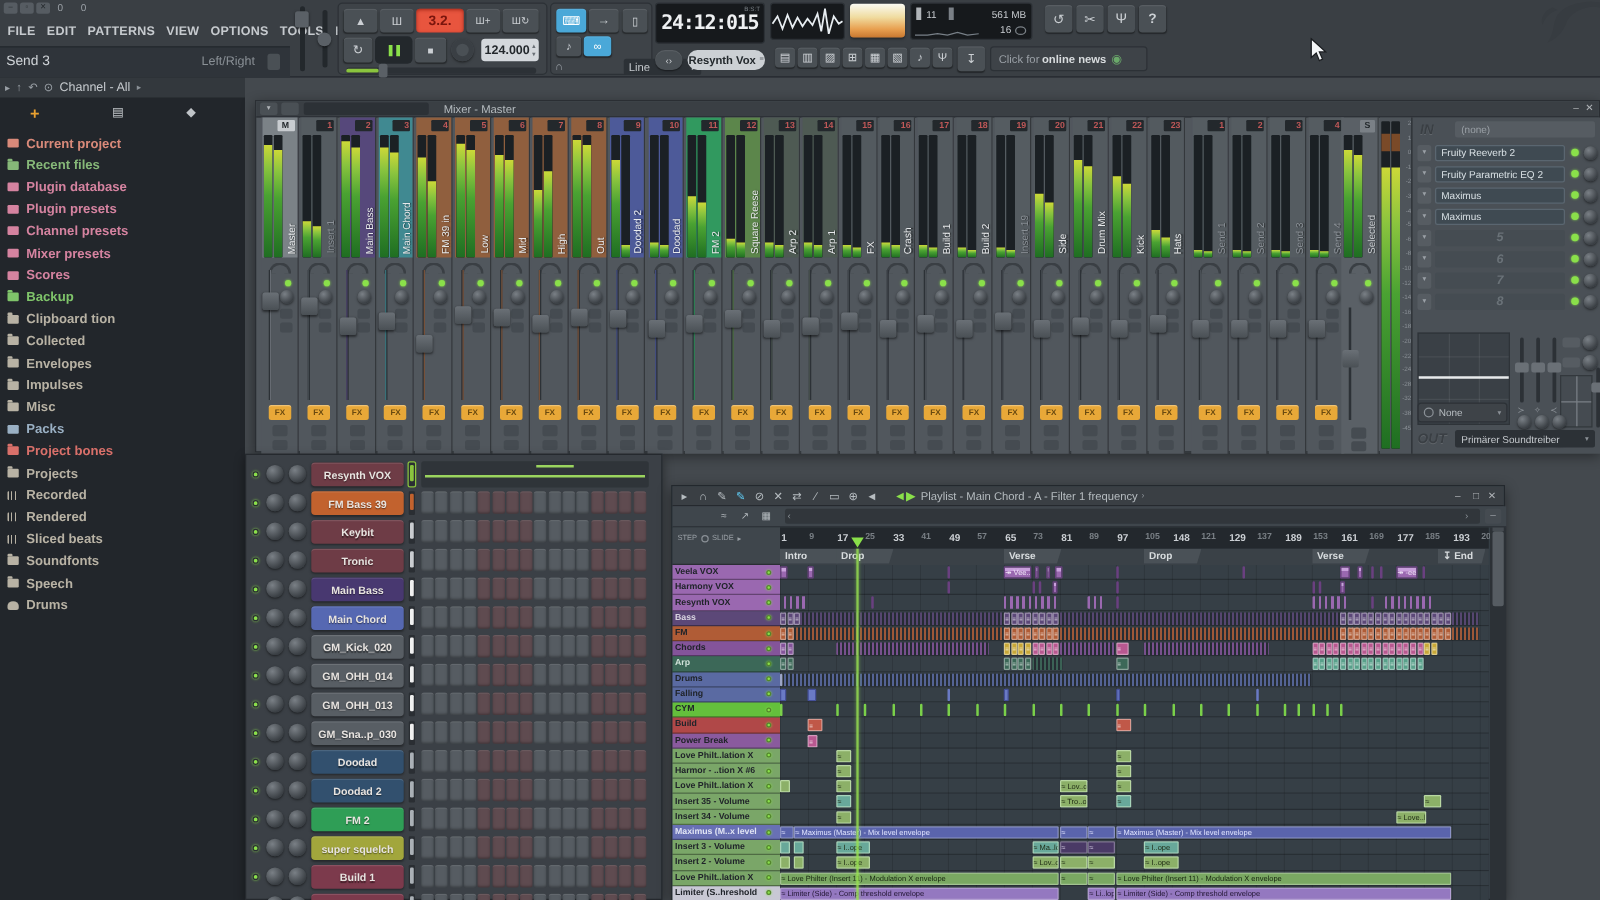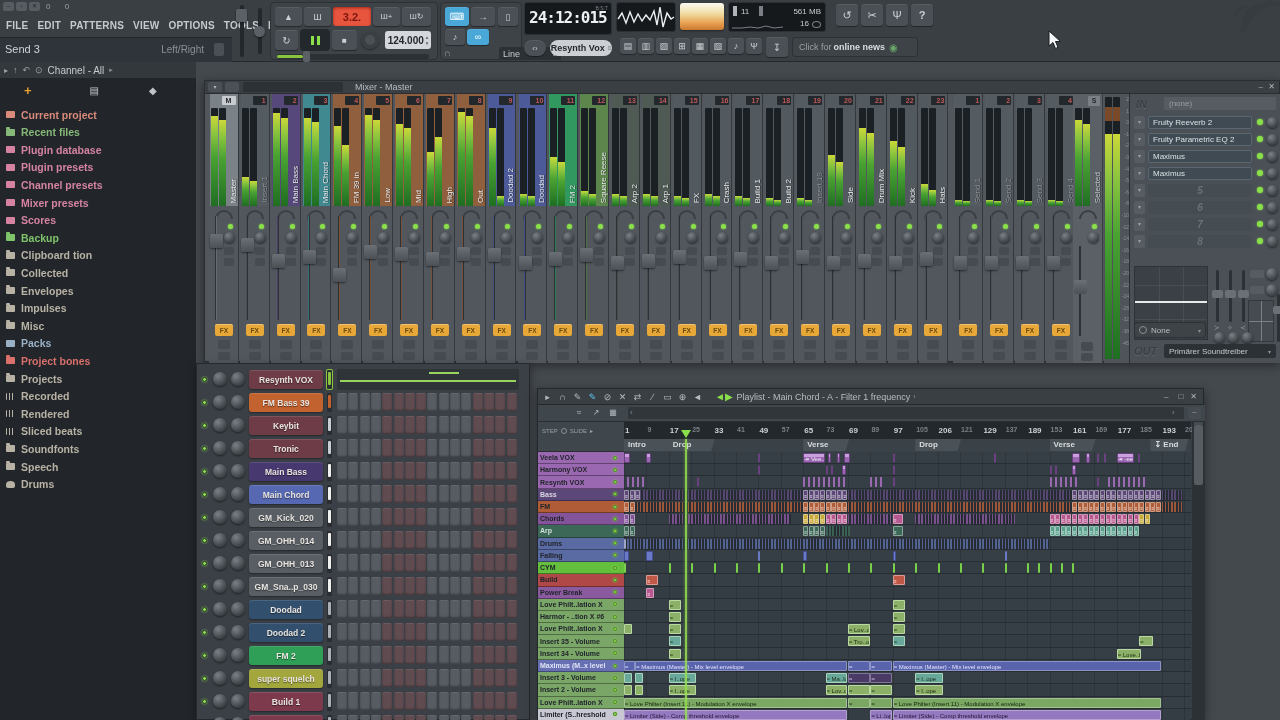--- a/index.html
+++ b/index.html
@@ -1490,25 +1490,25 @@
         <div class="rulnum abs" style="left: 87px; top: 21px; font-size: 8px; color: rgb(204, 208, 212);">1</div>
         <div class="rulnum abs" style="left: 109.4px; top: 21px; font-size: 7px; color: rgb(122, 128, 134);">9</div>
         <div class="rulnum abs" style="left: 131.8px; top: 21px; font-size: 8px; color: rgb(204, 208, 212);">17</div>
         <div class="rulnum abs" style="left: 154.2px; top: 21px; font-size: 7px; color: rgb(122, 128, 134);">25</div>
         <div class="rulnum abs" style="left: 176.6px; top: 21px; font-size: 8px; color: rgb(204, 208, 212);">33</div>
         <div class="rulnum abs" style="left: 199px; top: 21px; font-size: 7px; color: rgb(122, 128, 134);">41</div>
         <div class="rulnum abs" style="left: 221.4px; top: 21px; font-size: 8px; color: rgb(204, 208, 212);">49</div>
         <div class="rulnum abs" style="left: 243.8px; top: 21px; font-size: 7px; color: rgb(122, 128, 134);">57</div>
         <div class="rulnum abs" style="left: 266.2px; top: 21px; font-size: 8px; color: rgb(204, 208, 212);">65</div>
         <div class="rulnum abs" style="left: 288.6px; top: 21px; font-size: 7px; color: rgb(122, 128, 134);">73</div>
-        <div class="rulnum abs" style="left: 311px; top: 21px; font-size: 8px; color: rgb(204, 208, 212);">69</div>
+        <div class="rulnum abs" style="left: 311px; top: 21px; font-size: 8px; color: rgb(204, 208, 212);">81</div>
         <div class="rulnum abs" style="left: 333.4px; top: 21px; font-size: 7px; color: rgb(122, 128, 134);">89</div>
         <div class="rulnum abs" style="left: 355.8px; top: 21px; font-size: 8px; color: rgb(204, 208, 212);">97</div>
         <div class="rulnum abs" style="left: 378.2px; top: 21px; font-size: 7px; color: rgb(122, 128, 134);">105</div>
-        <div class="rulnum abs" style="left: 400.6px; top: 21px; font-size: 8px; color: rgb(204, 208, 212);">206</div>
+        <div class="rulnum abs" style="left: 400.6px; top: 21px; font-size: 8px; color: rgb(204, 208, 212);">148</div>
         <div class="rulnum abs" style="left: 423px; top: 21px; font-size: 7px; color: rgb(122, 128, 134);">121</div>
         <div class="rulnum abs" style="left: 445.4px; top: 21px; font-size: 8px; color: rgb(204, 208, 212);">129</div>
         <div class="rulnum abs" style="left: 467.8px; top: 21px; font-size: 7px; color: rgb(122, 128, 134);">137</div>
         <div class="rulnum abs" style="left: 490.2px; top: 21px; font-size: 8px; color: rgb(204, 208, 212);">189</div>
         <div class="rulnum abs" style="left: 512.6px; top: 21px; font-size: 7px; color: rgb(122, 128, 134);">153</div>
         <div class="rulnum abs" style="left: 535px; top: 21px; font-size: 8px; color: rgb(204, 208, 212);">161</div>
         <div class="rulnum abs" style="left: 557.4px; top: 21px; font-size: 7px; color: rgb(122, 128, 134);">169</div>
         <div class="rulnum abs" style="left: 579.8px; top: 21px; font-size: 8px; color: rgb(204, 208, 212);">177</div>
         <div class="rulnum abs" style="left: 602.2px; top: 21px; font-size: 7px; color: rgb(122, 128, 134);">185</div>
         <div class="rulnum abs" style="left: 624.6px; top: 21px; font-size: 8px; color: rgb(204, 208, 212);">193</div>

